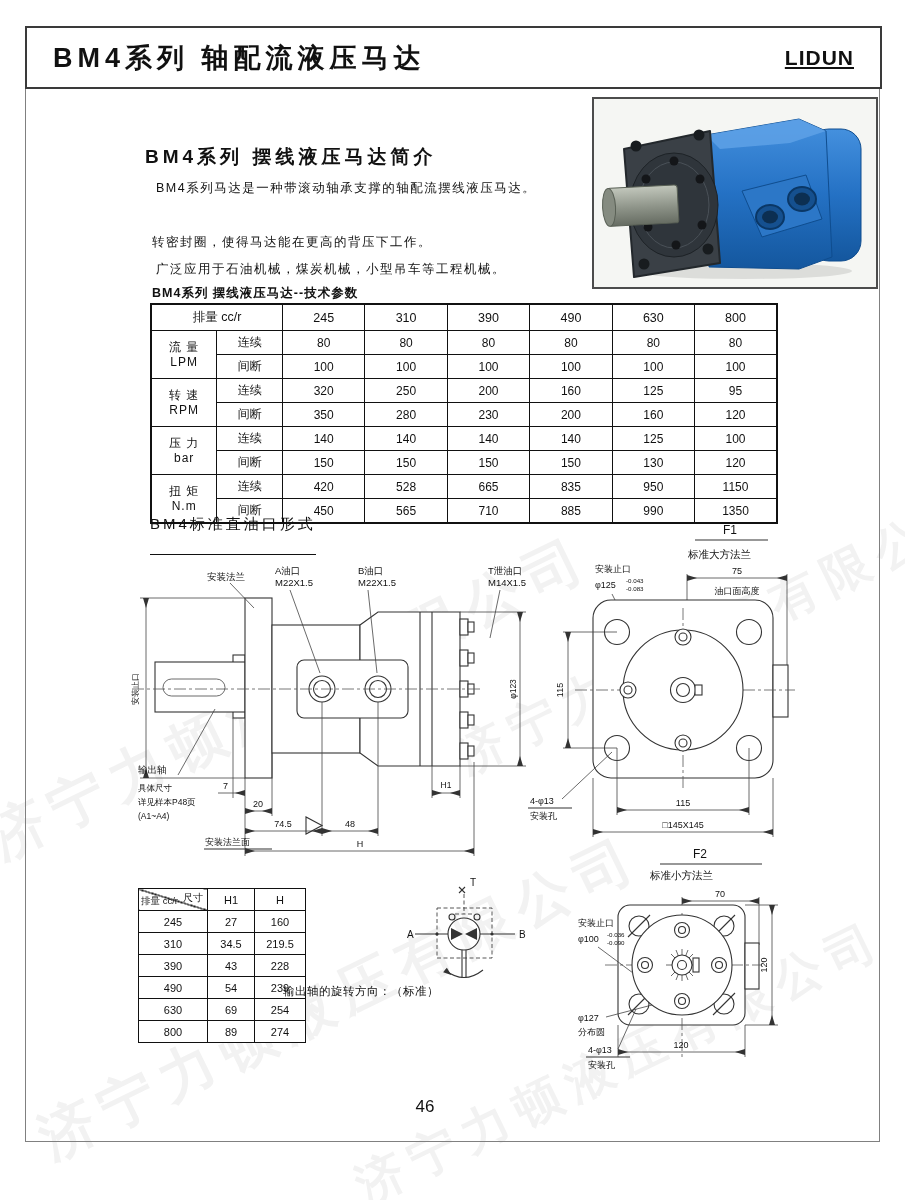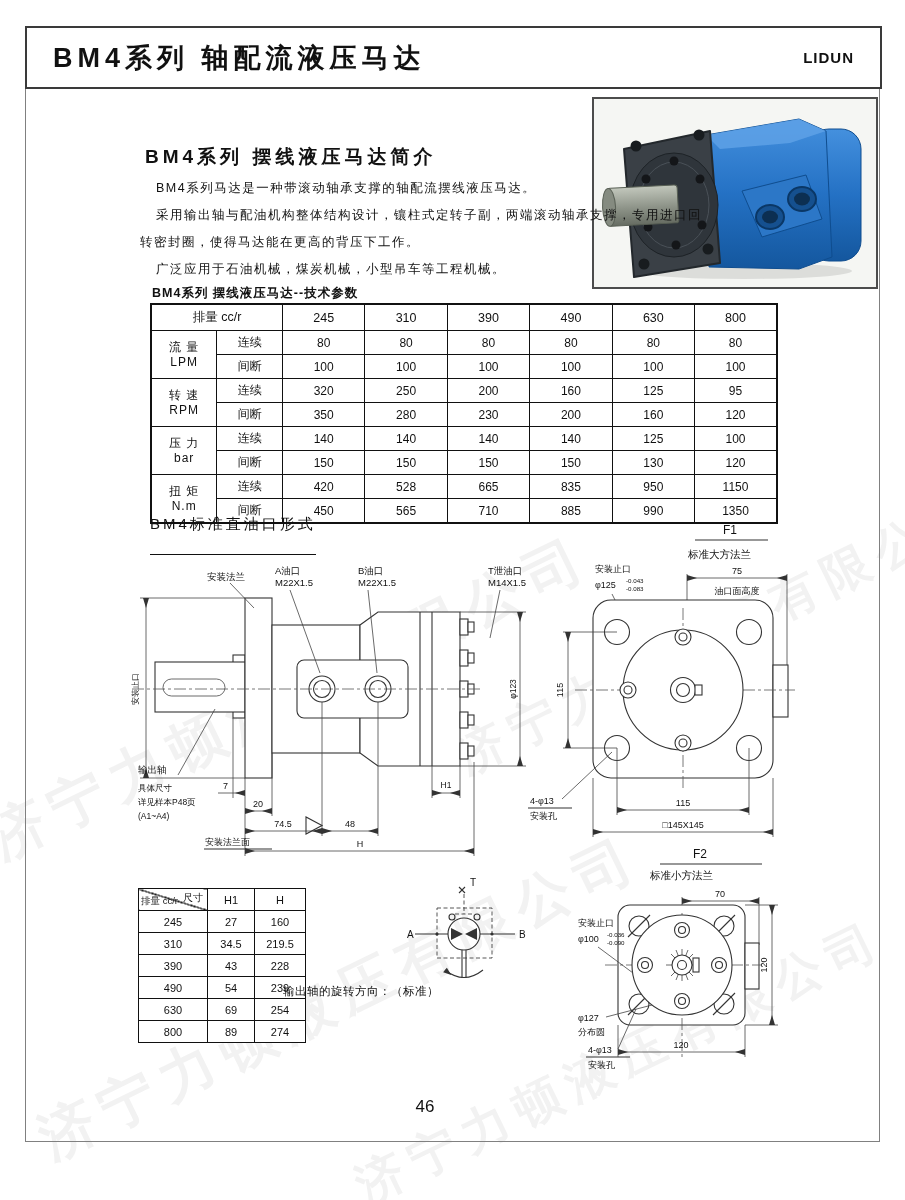--- a/index.html
+++ b/index.html
@@ -5,21 +5,21 @@
   html,body{margin:0;padding:0;background:#fff;}
   .page{position:relative;width:905px;height:1200px;background:#fff;overflow:hidden;
         font-family:"Liberation Sans",sans-serif;color:#111;}
   .abs{position:absolute;}
   .wm{position:absolute;z-index:0;font-size:56px;font-weight:bold;color:rgba(40,40,40,.06);
       letter-spacing:10px;white-space:nowrap;transform:rotate(-26deg);pointer-events:none;}
   
   .hdr{left:25px;top:26px;width:801px;height:59px;border:2px solid #3a3a3a;
        display:flex;align-items:center;justify-content:space-between;padding:0 26px;z-index:1;}
   .hdr .ttl{font-size:27px;font-weight:bold;letter-spacing:5px;}
-  .hdr .brand{font-size:15px;font-weight:600;letter-spacing:1px;}
+  .hdr .brand{font-size:21px;font-weight:600;letter-spacing:1px;text-decoration:underline;}
   .frame{left:25px;top:89px;width:853px;height:1052px;border:1.5px solid #808080;border-top:none;z-index:0;}
   
   .photo{left:592px;top:97px;width:282px;height:188px;border:2px solid #4c4c4c;background:#fff;z-index:1;}
   
   .h2{font-size:19px;font-weight:bold;letter-spacing:4px;white-space:nowrap;z-index:2;}
   .para{font-size:12.5px;letter-spacing:1.5px;white-space:nowrap;z-index:2;}
   .h3{font-size:12.5px;font-weight:bold;letter-spacing:1px;white-space:nowrap;z-index:2;}
   .h3u{font-size:15px;font-weight:normal;letter-spacing:3px;white-space:nowrap;
        border-bottom:1.5px solid #111;padding-bottom:20px;z-index:2;}
   
@@ -101,22 +101,21 @@
         <circle cx="52" cy="80" r="4.5" fill="#141619"></circle>
       <g transform="rotate(-3 60 106)">
         <rect x="14" y="87" width="70" height="38" rx="3" fill="url(#shaftG)" stroke="#596055"></rect>
         <ellipse cx="15" cy="106" rx="6.5" ry="19" fill="#858b80" stroke="#596055"></ellipse>
       </g>
     </svg>
   </div>
 
   <div class="abs h2" style="left:145px;top:144px">BM4系列 摆线液压马达简介</div>
   <div class="abs para" style="left:156px;top:180px">BM4系列马达是一种带滚动轴承支撑的轴配流摆线液压马达。</div>
-  <div class="abs para" style="left:156px;top:207px">采用输出轴与配油机构整体结构设计，镶柱式定转子副，两端滚动轴承支撑，专用进口回</div>
-  <div class="abs para" style="left:140px;top:234px">转密封圈，使得马达能在更高的背压下工作。</div>
+  <div class="abs para" style="left:152px;top:234px">转密封圈，使得马达能在更高的背压下工作。</div>
   <div class="abs para" style="left:156px;top:261px">广泛应用于石油机械，煤炭机械，小型吊车等工程机械。</div>
 
   <div class="abs h3" style="left:152px;top:285px">BM4系列 摆线液压马达--技术参数</div>
   <table class="spec abs" style="left:150px;top:303px;width:628px">
     <tbody>
         <tr class="hd">
       <td colspan="2" style="width:126px">排量 cc/r</td>
       <td>245</td>
       <td>310</td>
       <td>390</td>

